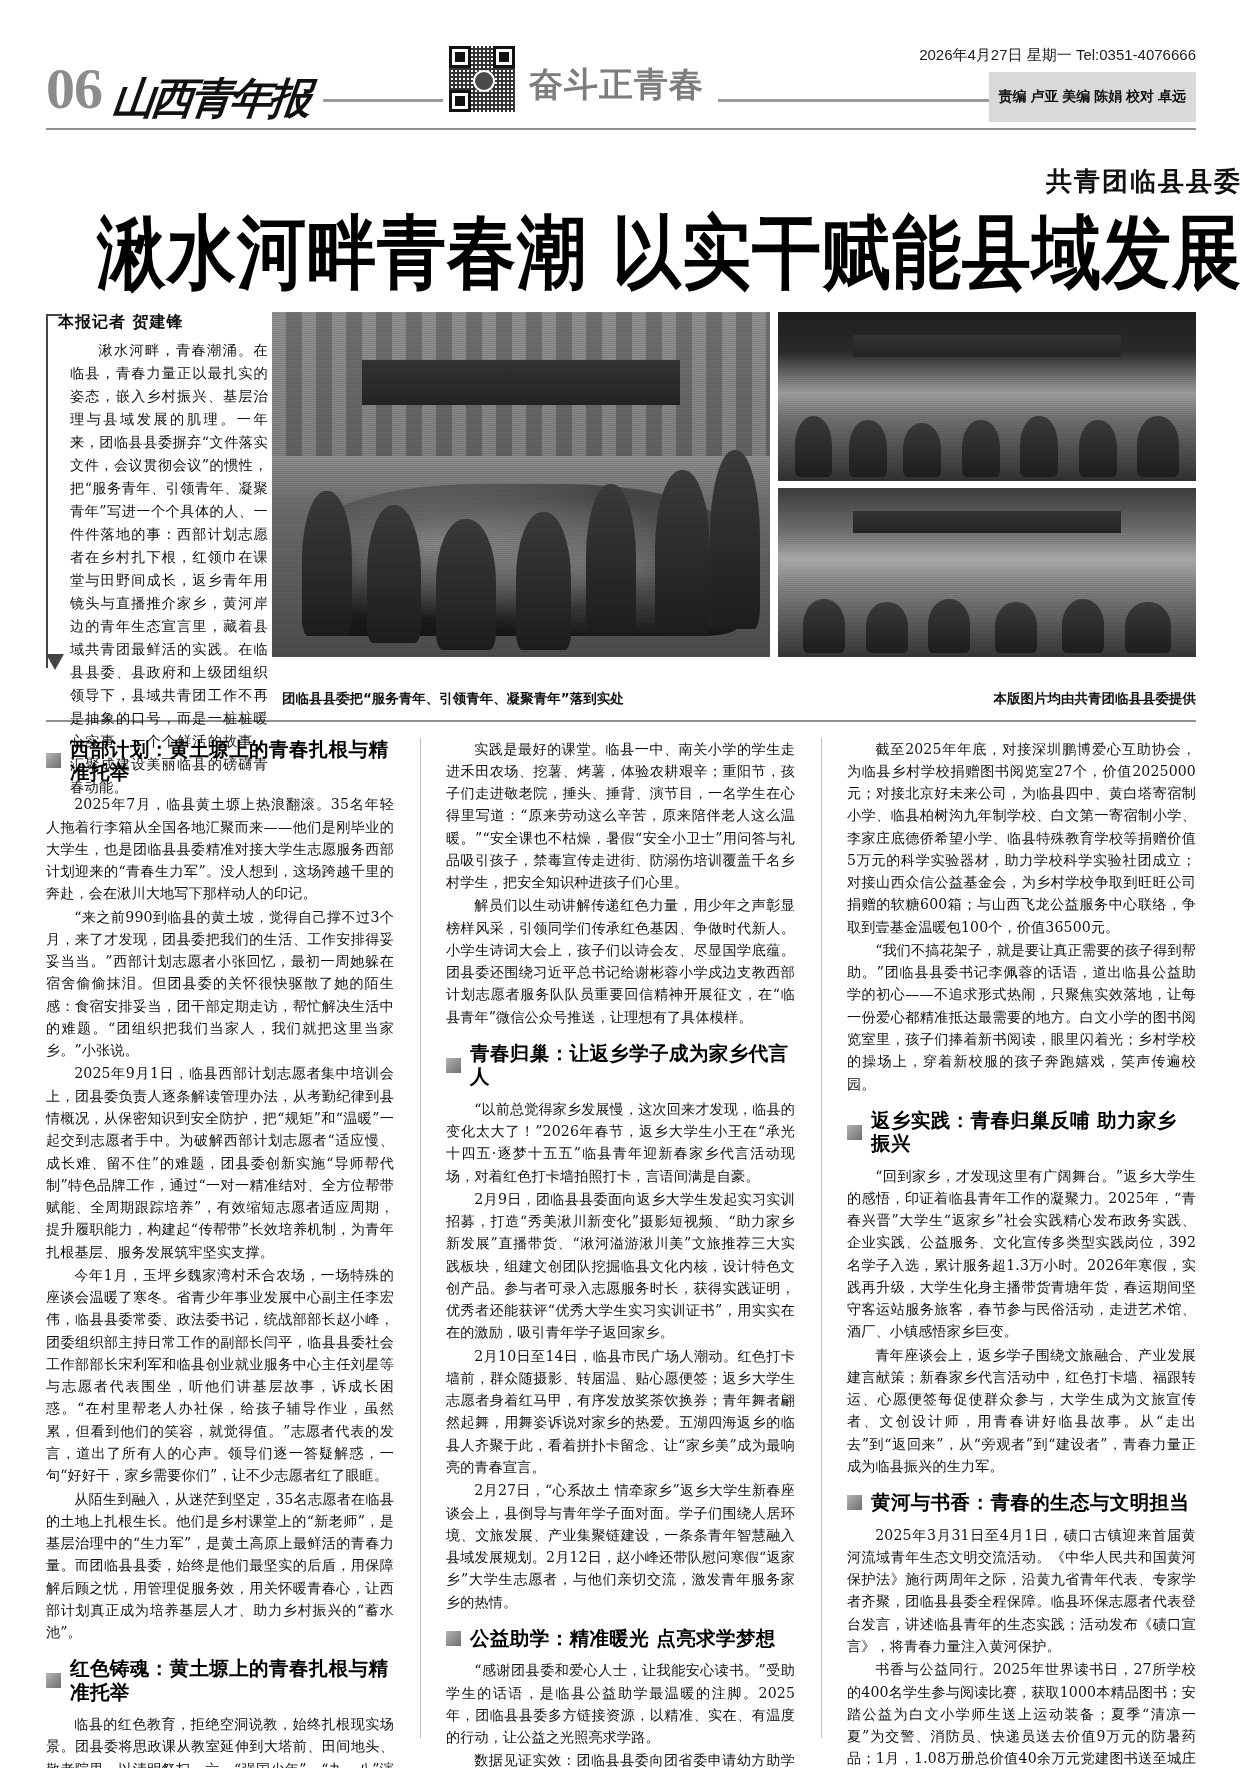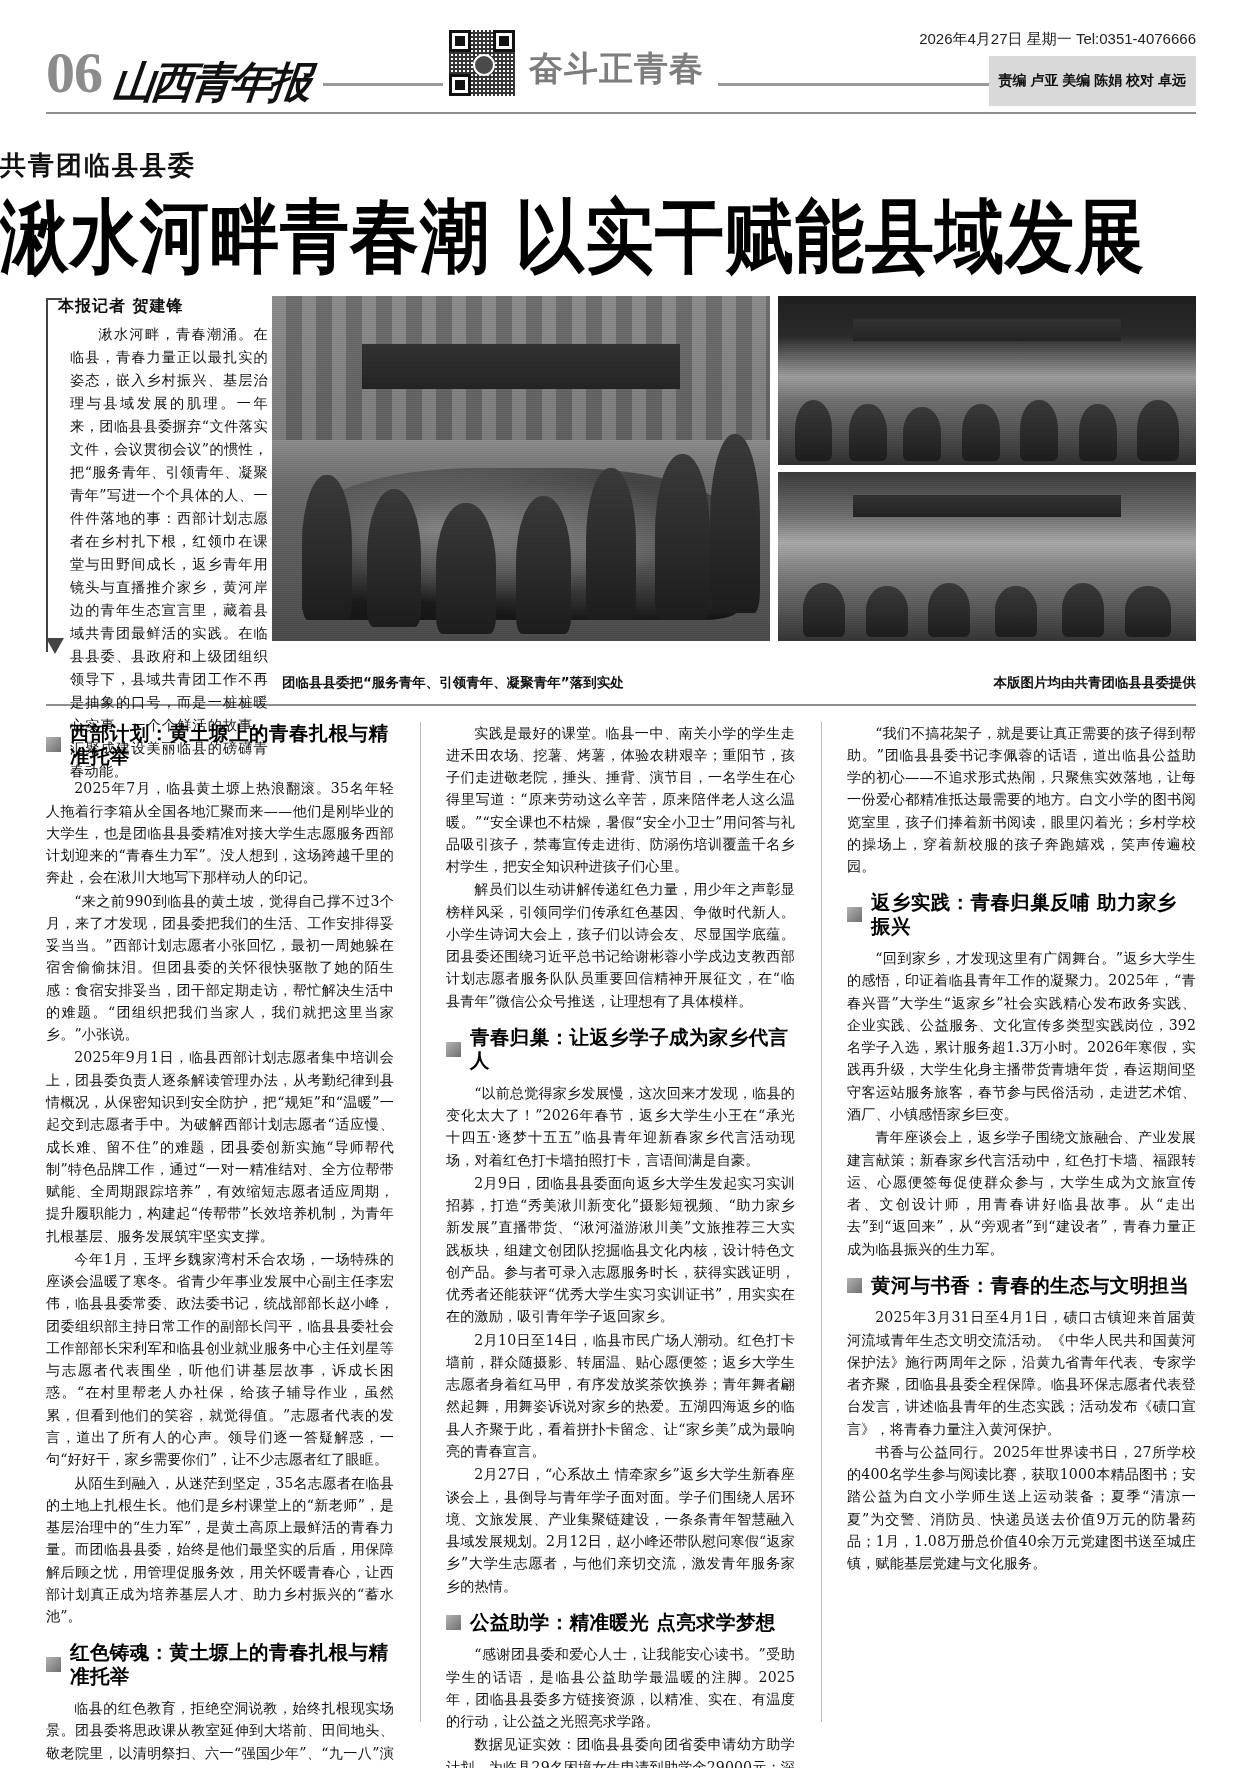--- a/index.html
+++ b/index.html
@@ -4,21 +4,21 @@
 <style>
   html, body { margin:0; padding:0; }
   body {
     width:1242px; height:1768px;
     background:#ffffff;
     font-family:"Liberation Serif", "DejaVu Serif", serif;
     color:#111;
     position:relative;
     overflow:hidden;
   }
-  .page { width:1242px; height:1275px; position:relative; padding:0; box-sizing:border-box; }
+  .page { width:1242px; height:1275px; position:relative; padding:0; box-sizing:border-box;margin-top:16px; }
 
   
   .masthead {
     position:relative;
     height:112px;
     margin:0 46px;
     display:flex;
     align-items:flex-end;
   }
   .folio {
@@ -110,21 +110,21 @@
     color:#111;
     white-space:nowrap;
   }
   .masthead-rule {
     margin:0 46px;
     height:2px;
     background:#8f8f8f;
   }
 
   
-  .headline-block { text-align:left; margin-top:34px; }
+  .headline-block { text-align:right; margin-top:34px; }
   .shoulder {
     font-family:"DejaVu Serif", serif;
     font-size:26px;
     font-weight:bold;
     letter-spacing:2px;
     color:#111;
     margin-bottom:10px;
   }
   .headline {
     font-family:"DejaVu Serif", serif;
@@ -452,20 +452,21 @@
 
       <div class="sec-head">
         <span class="sec-bullet"></span>
         <span class="sec-title">公益助学：精准暖光 点亮求学梦想</span>
       </div>
       <p class="para">“感谢团县委和爱心人士，让我能安心读书。”受助学生的话语，是临县公益助学最温暖的注脚。2025年，团临县县委多方链接资源，以精准、实在、有温度的行动，让公益之光照亮求学路。</p>
       <p class="para">数据见证实效：团临县县委向团省委申请幼方助学计划，为临县29名困境女生申请到助学金29000元；深圳鹏博爱心互助协会的资助，已实等节点活动为载体，捐建2个图书阅览室；众信公益捐赠277套校服；“壹元助学”首笔1万元到账，9名大学生获现场捐助。寒假期间，“伙伴计划”爱心托管在社区开课，课业辅导、兴趣拓展、非遗拓印一应俱全；3月，为19所学校的122名学生发放4.44万元助学金，切实解决特殊青少年群体的生活需求。</p>
     </div>
 
     <div class="col">
+      <p class="para">截至2025年年底，对接深圳鹏博爱心互助协会，为临县乡村学校捐赠图书阅览室27个，价值2025000元；对接北京好未来公司，为临县四中、黄白塔寄宿制小学、临县柏树沟九年制学校、白文第一寄宿制小学、李家庄底德侨希望小学、临县特殊教育学校等捐赠价值5万元的科学实验器材，助力学校科学实验社团成立；对接山西众信公益基金会，为乡村学校争取到旺旺公司捐赠的软糖600箱；与山西飞龙公益服务中心联络，争取到壹基金温暖包100个，价值36500元。</p>
       <p class="para">“我们不搞花架子，就是要让真正需要的孩子得到帮助。”团临县县委书记李佩蓉的话语，道出临县公益助学的初心——不追求形式热闹，只聚焦实效落地，让每一份爱心都精准抵达最需要的地方。白文小学的图书阅览室里，孩子们捧着新书阅读，眼里闪着光；乡村学校的操场上，穿着新校服的孩子奔跑嬉戏，笑声传遍校园。</p>
 
       <div class="sec-head">
         <span class="sec-bullet"></span>
         <span class="sec-title">返乡实践：青春归巢反哺 助力家乡振兴</span>
       </div>
       <p class="para">“回到家乡，才发现这里有广阔舞台。”返乡大学生的感悟，印证着临县青年工作的凝聚力。2025年，“青春兴晋”大学生“返家乡”社会实践精心发布政务实践、企业实践、公益服务、文化宣传多类型实践岗位，392名学子入选，累计服务超1.3万小时。2026年寒假，实践再升级，大学生化身主播带货青塘年货，春运期间坚守客运站服务旅客，春节参与民俗活动，走进艺术馆、酒厂、小镇感悟家乡巨变。</p>
       <p class="para">青年座谈会上，返乡学子围绕文旅融合、产业发展建言献策；新春家乡代言活动中，红色打卡墙、福跟转运、心愿便签每促使群众参与，大学生成为文旅宣传者、文创设计师，用青春讲好临县故事。从“走出去”到“返回来”，从“旁观者”到“建设者”，青春力量正成为临县振兴的生力军。</p>
 
       <div class="sec-head">

